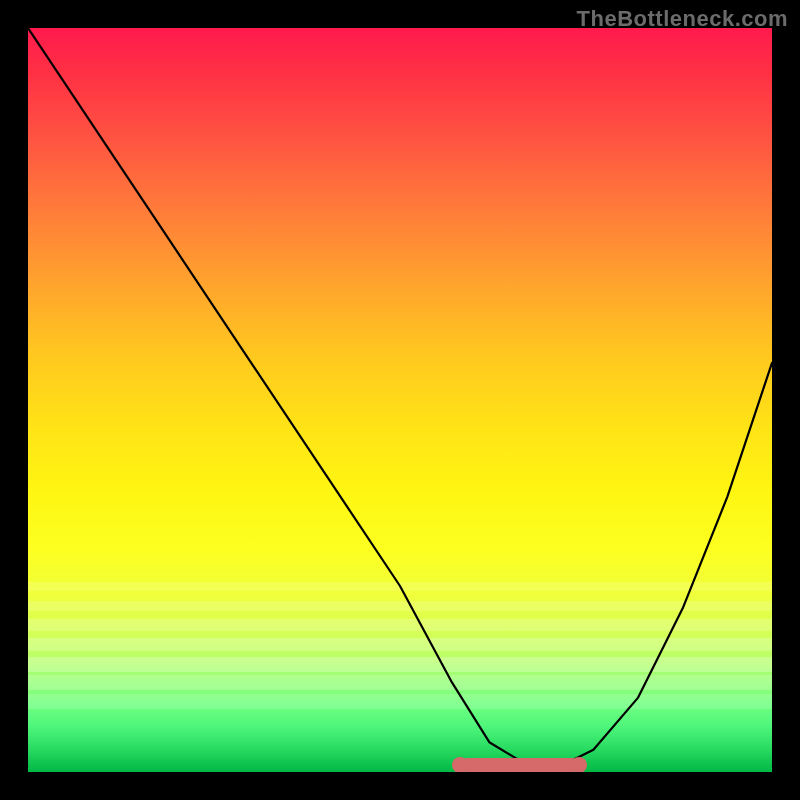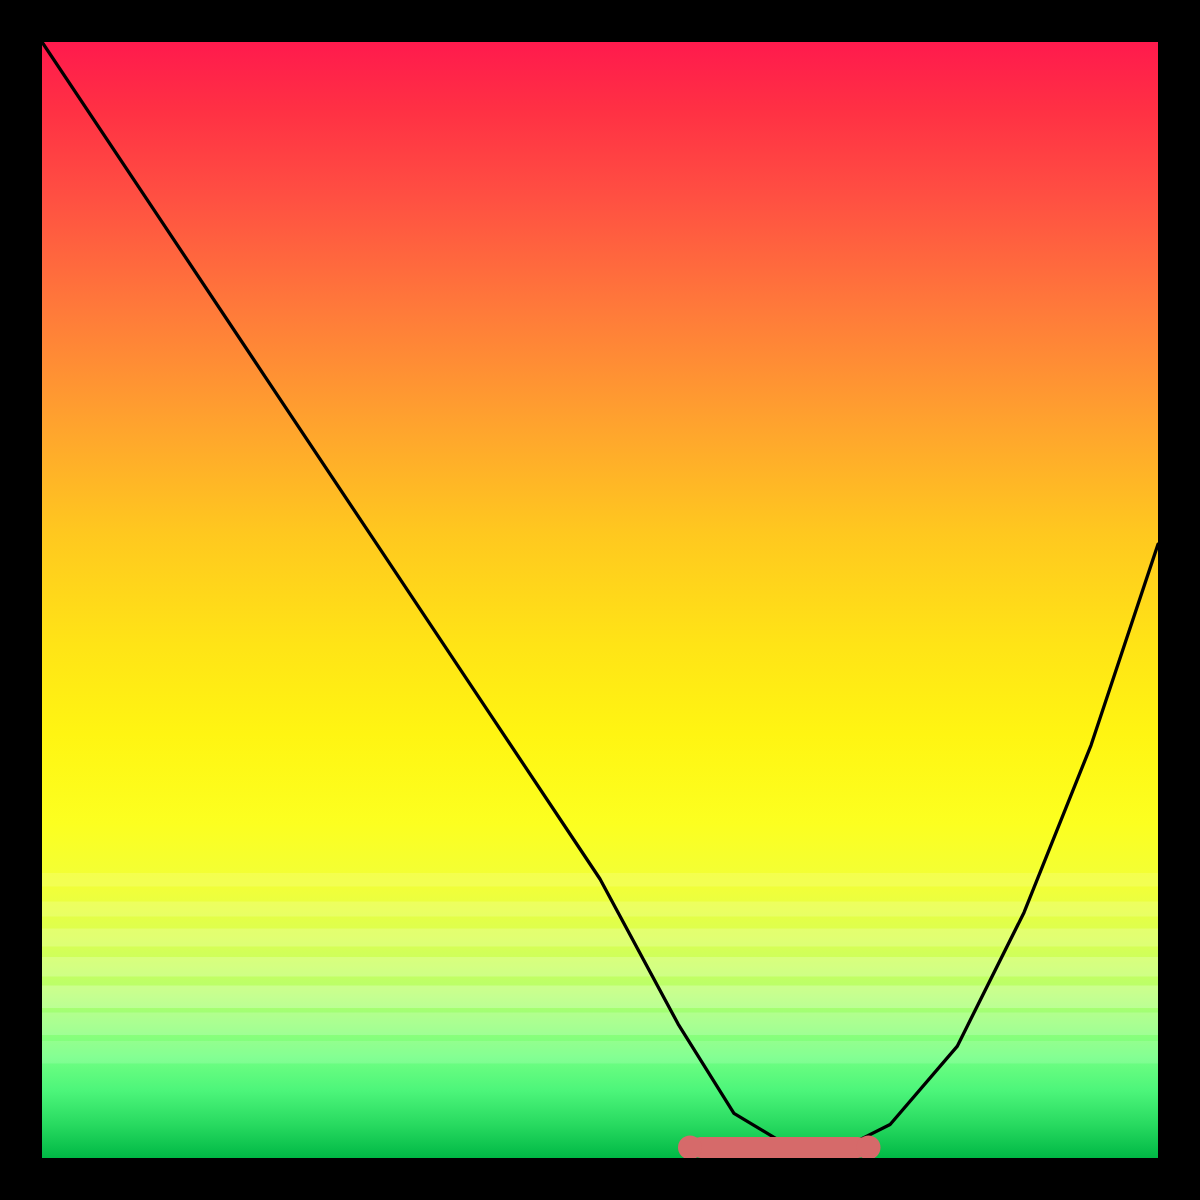--- a/index.html
+++ b/index.html
@@ -84,20 +84,21 @@
     width: 16px;
     height: 16px;
     background: #d66a6a;
     border-radius: 50%;
   }
 </style>
 </head>
 <body>
 
 <div class="frame">
+  <div class="watermark">TheBottleneck.com</div>
 
   <div class="plot">
     <div class="gradient"></div>
 
     <div class="white-band" style="top:74.5%; height:1.2%; opacity:0.25;"></div>
     <div class="white-band" style="top:77%;   height:1.4%; opacity:0.30;"></div>
     <div class="white-band" style="top:79.5%; height:1.6%; opacity:0.35;"></div>
     <div class="white-band" style="top:82%;   height:1.8%; opacity:0.40;"></div>
     <div class="white-band" style="top:84.5%; height:2.0%; opacity:0.45;"></div>
     <div class="white-band" style="top:87%;   height:2.0%; opacity:0.35;"></div>

